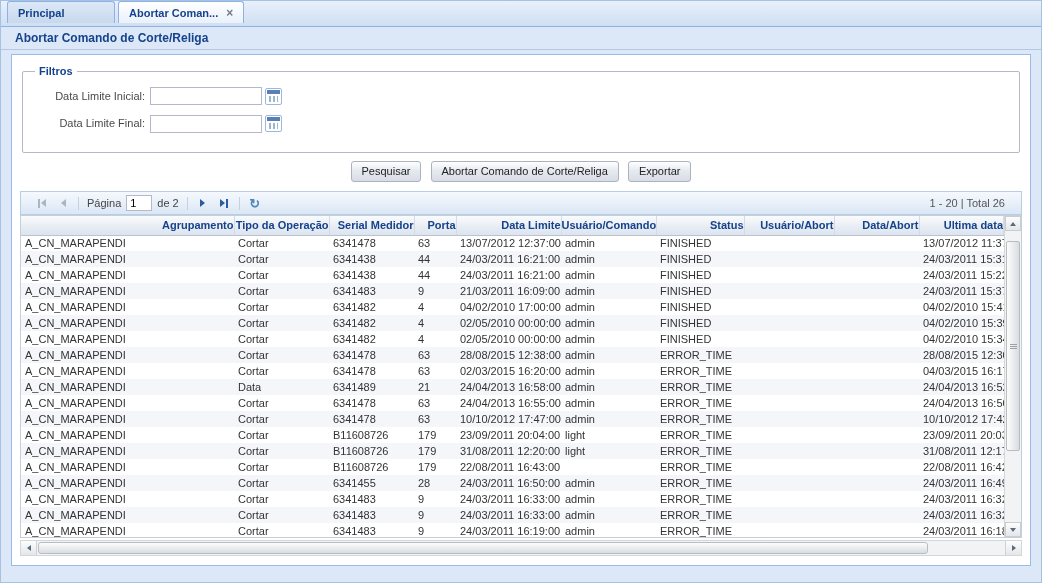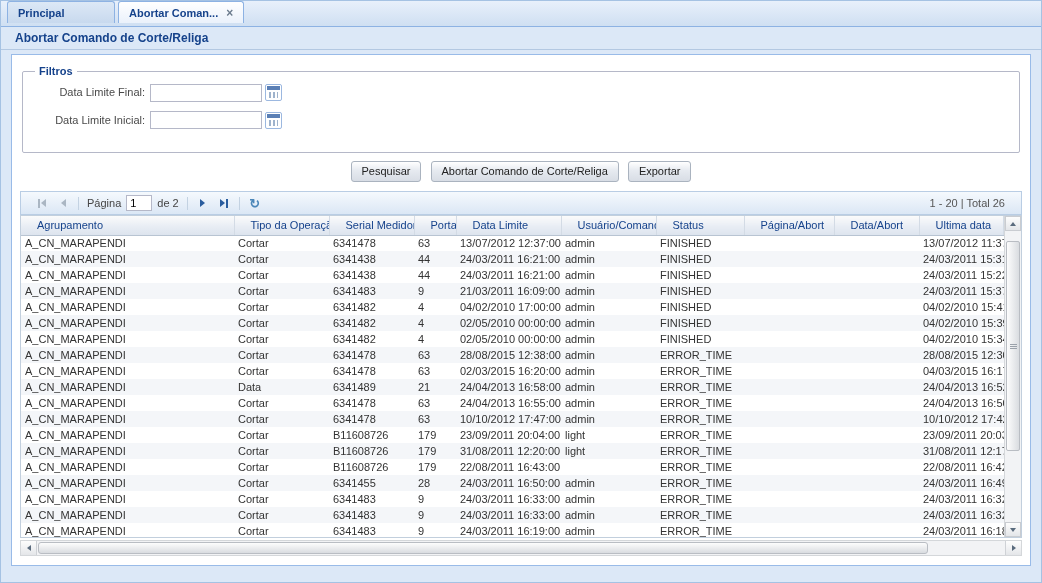--- a/index.html
+++ b/index.html
@@ -77,21 +77,21 @@
   .gray { border-left-color:#aab6c3; border-right-color:#aab6c3; }
   .gray.bar { background:#aab6c3; }
   .refresh-glyph { color:#4c87b9; font-size:13px; font-weight:bold; line-height:13px; }
   .tb-spring { flex:1; }
   .tb-range { color:#555; margin-right:4px; }
 
   
   .grid { display:flex; border:1px solid #c2cfdd; height:323px; background:#fff; }
   .grid-main { flex:1; overflow:hidden; }
   table.grid-table { width:100%; table-layout:fixed; border-collapse:collapse; }
-  .grid-table th { height:19px; padding:2px 16px; text-align:left; font-size:11px; font-weight:normal;
+  .grid-table th { height:19px; padding:2px 0; text-align:right; font-size:11px; font-weight:bold;
         color:#15428b; background:linear-gradient(#fbfbfb,#e8edf4 55%,#dde4ee);
         border-right:1px solid #d3dbe5; border-bottom:1px solid #b8c4d2;
         white-space:nowrap; overflow:hidden; cursor:pointer; }
   .grid-table td { height:16px; padding:1px 4px; font-size:11px; color:#333;
         white-space:nowrap; overflow:hidden; }
   .grid-table tbody tr { background:#ffffff; cursor:default; }
   .grid-table tbody tr:nth-child(even) { background:#f4f6f9; }
 
   
   .vscroll { width:17px; background:#f2f3f5; border-left:1px solid #d4d7da;
@@ -140,27 +140,27 @@
   <div class="titlebar">
     <span>Abortar Comando de Corte/Religa</span>
   </div>
 
   <div class="content">
 
     <fieldset class="filters">
       <legend>Filtros</legend>
       <div class="filter-cols">
         <div class="fcol-right">
-          <div class="frow">
-            <label class="flabel2">Data Limite Final:</label>
+          <div class="frow" style="height:28px;">
+            <label class="flabel2">Data Limite Inicial:</label>
             <input class="ftext" type="text" value="" style="">
             <div class="date-trigger"></div>
           </div>
-          <div class="frow" style="height:28px;">
-            <label class="flabel2">Data Limite Inicial:</label>
+          <div class="frow">
+            <label class="flabel2">Data Limite Final:</label>
             <input class="ftext" type="text" value="" style="">
             <div class="date-trigger"></div>
           </div>
         </div>
       </div>
     </fieldset>
 
     <div class="btn-row">
       <button class="btn">Pesquisar</button>
       <button class="btn">Abortar Comando de Corte/Religa</button>
@@ -200,21 +200,21 @@
         <table class="grid-table">
           <thead>
               <tr>
                 <th style="width: 213px;">Agrupamento</th>
                 <th style="width: 95px;">Tipo da Operação</th>
                 <th style="width: 85px;">Serial Medidor</th>
                 <th style="width: 42px;">Porta</th>
                 <th style="width: 105px;">Data Limite</th>
                 <th style="width: 95px;">Usuário/Comando</th>
                 <th style="width: 88px;">Status</th>
-                <th style="width: 90px;">Página/Abort</th>
+                <th style="width: 90px;">Usuário/Abort</th>
                 <th style="width: 85px;">Data/Abort</th>
                 <th>Ultima data</th>
               </tr>
             </thead>
           <tbody>
               <tr>
                 <td>A_CN_MARAPENDI</td>
                 <td>Cortar</td>
                 <td>6341478</td>
                 <td>63</td>

